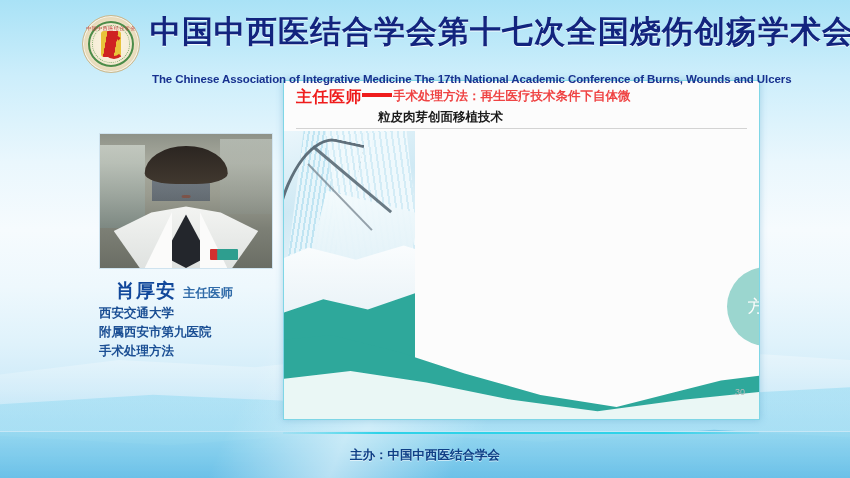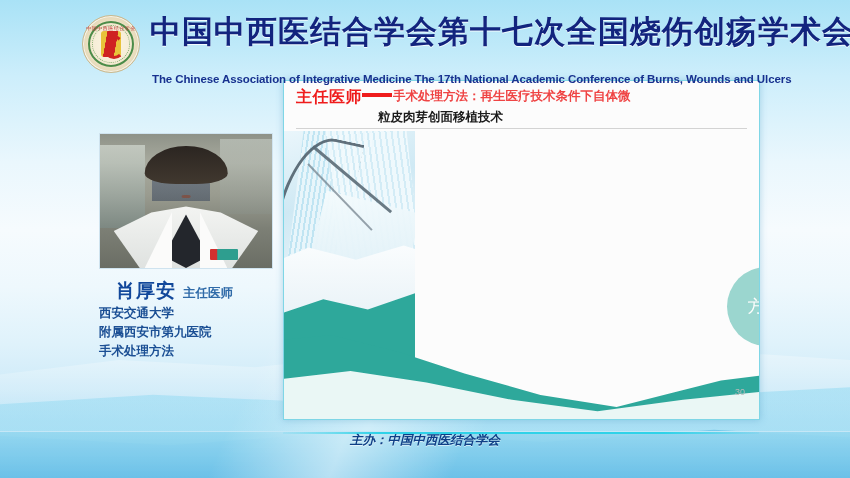--- a/index.html
+++ b/index.html
@@ -145,21 +145,21 @@
   #pageno{position:absolute;right:14px;bottom:22px;font-size:9px;color:#b9b9b9;
     font-family:"Liberation Sans",sans-serif;}
 
   
   #botbar{position:absolute;left:0;bottom:0;width:850px;height:46px;z-index:7;
     background:linear-gradient(180deg,rgba(150,216,240,.92),rgba(108,193,232,.96));
     border-top:1px solid rgba(255,255,255,.6);}
   #botbar .sheen{position:absolute;inset:0;
     background:linear-gradient(112deg,rgba(255,255,255,0) 26%,rgba(255,255,255,.5) 40%,rgba(255,255,255,0) 54%);}
   #botbar .row{position:absolute;left:0;top:0;width:100%;height:100%;
-    display:flex;align-items:flex-start;justify-content:center;gap:16px;font-style:italic;}
+    display:flex;align-items:center;justify-content:center;gap:16px;}
   #botbar .item{font-size:12.5px;font-weight:bold;color:#0f3f86;white-space:nowrap;
     font-family:"DejaVu Sans","Liberation Sans",sans-serif;
     text-shadow:0 1px 0 rgba(255,255,255,.55);}
   #toprule{position:absolute;left:283px;bottom:44px;width:476px;height:2px;z-index:8;
     background:linear-gradient(90deg,rgba(40,200,230,.1),#2fd2e8 20%,#2fd2e8 80%,rgba(40,200,230,.1));}
 </style>
 </head>
 <body>
 
 <div id="stage">

